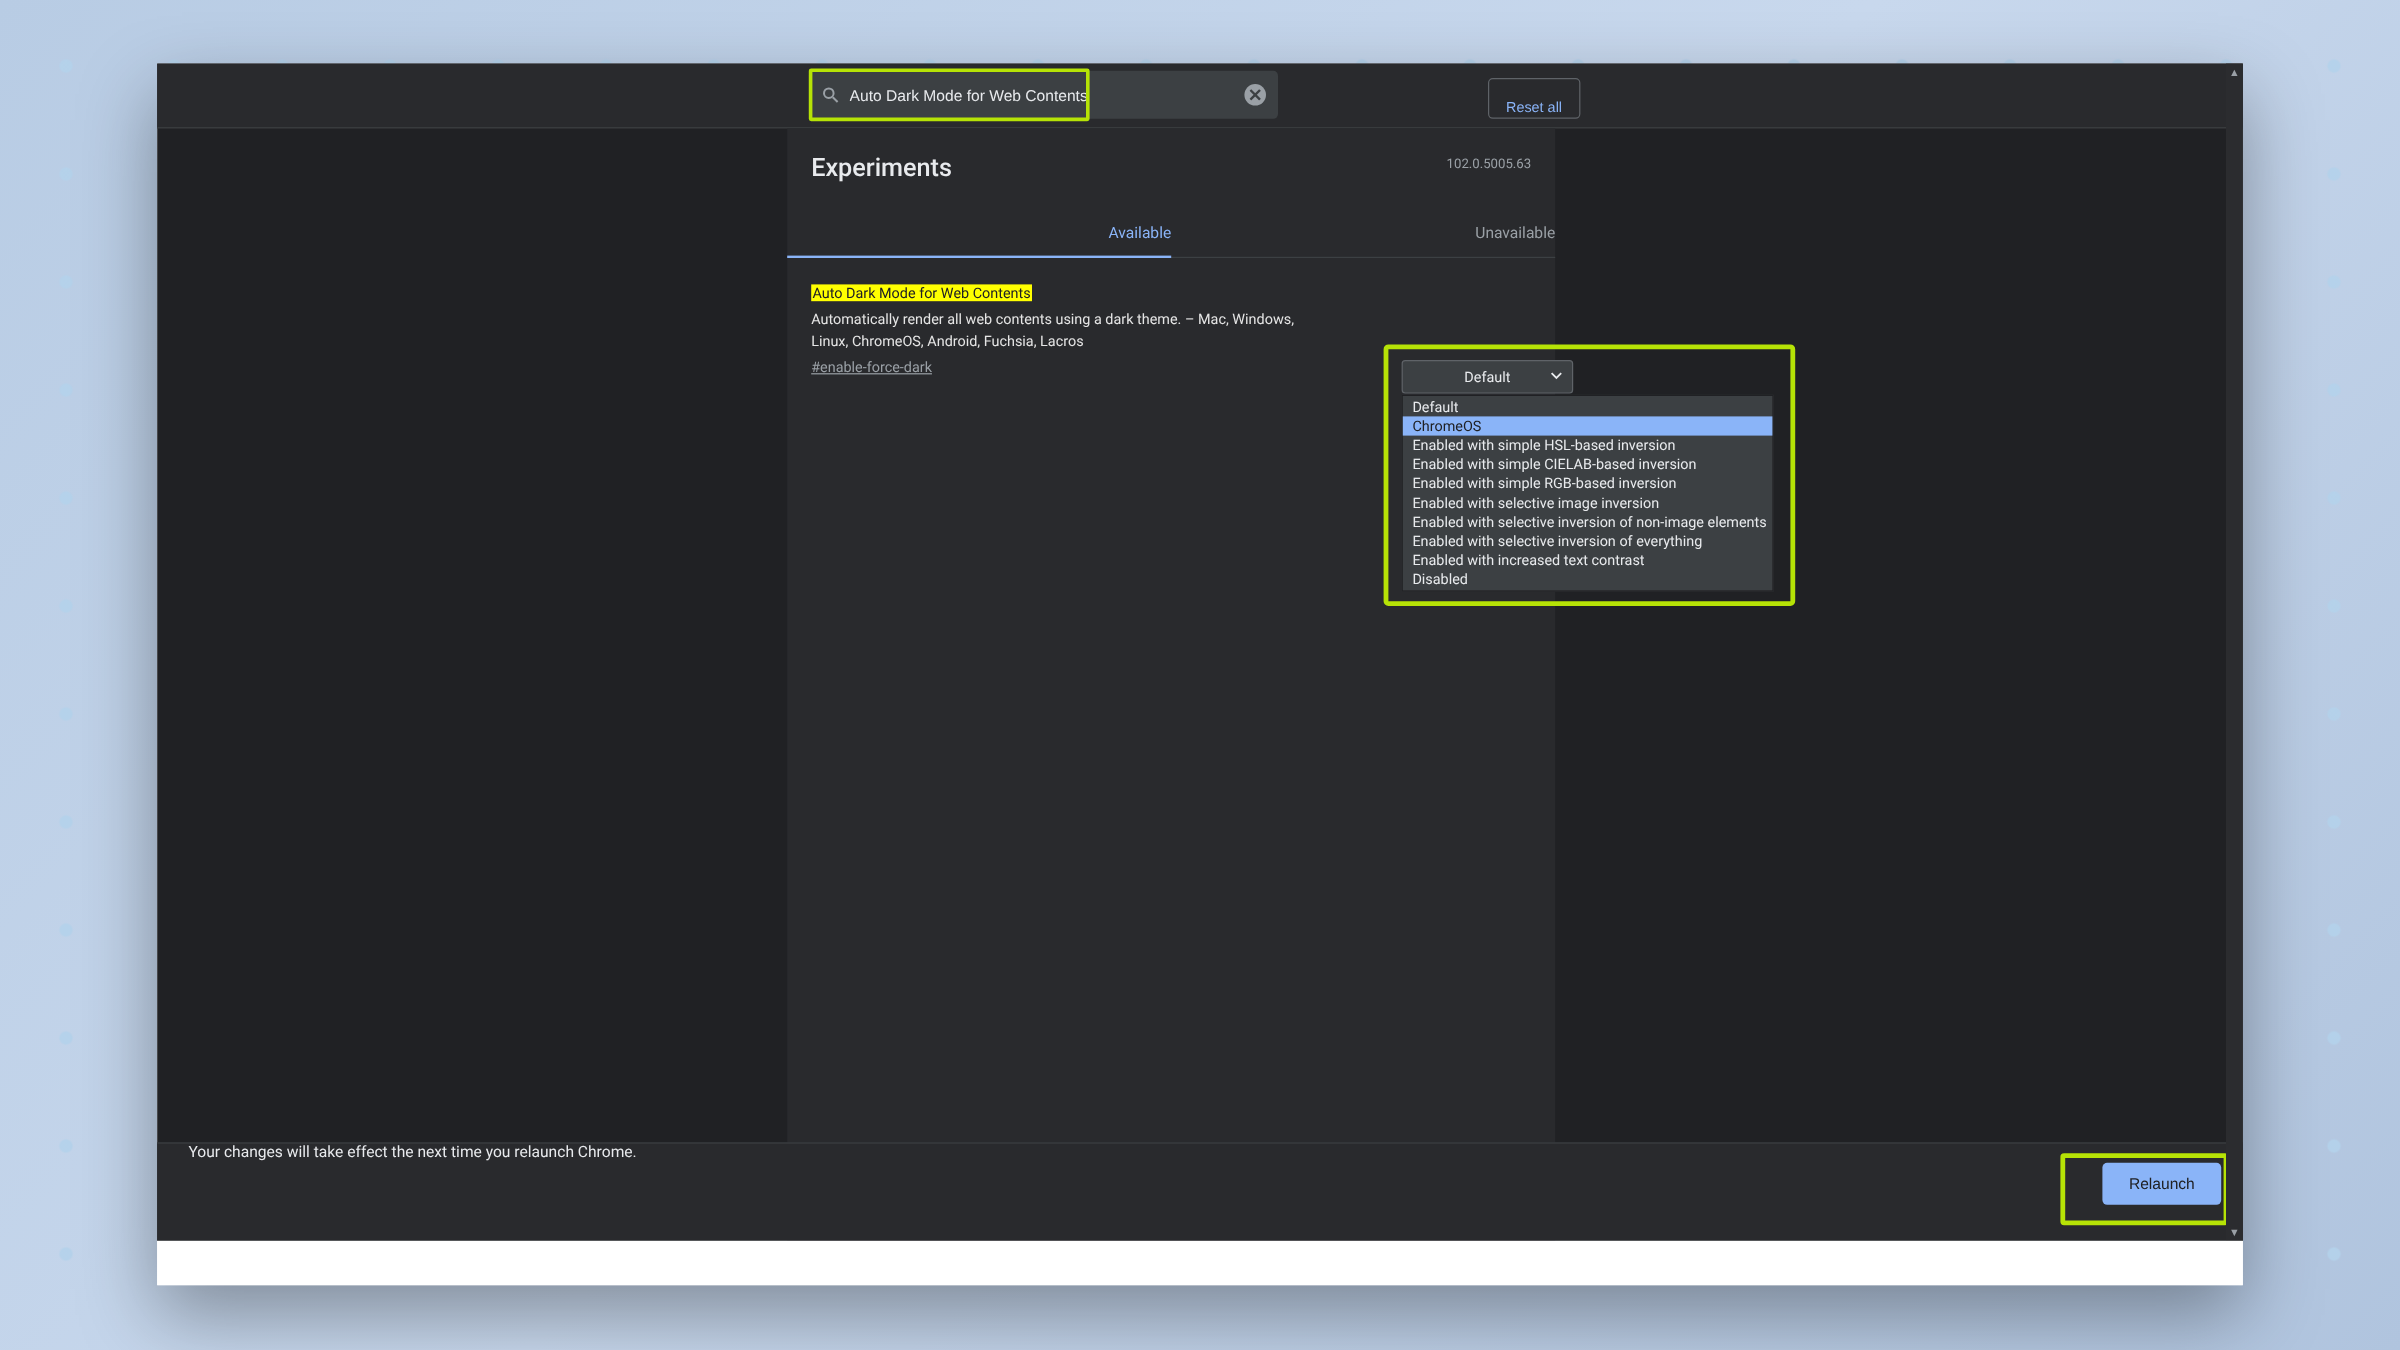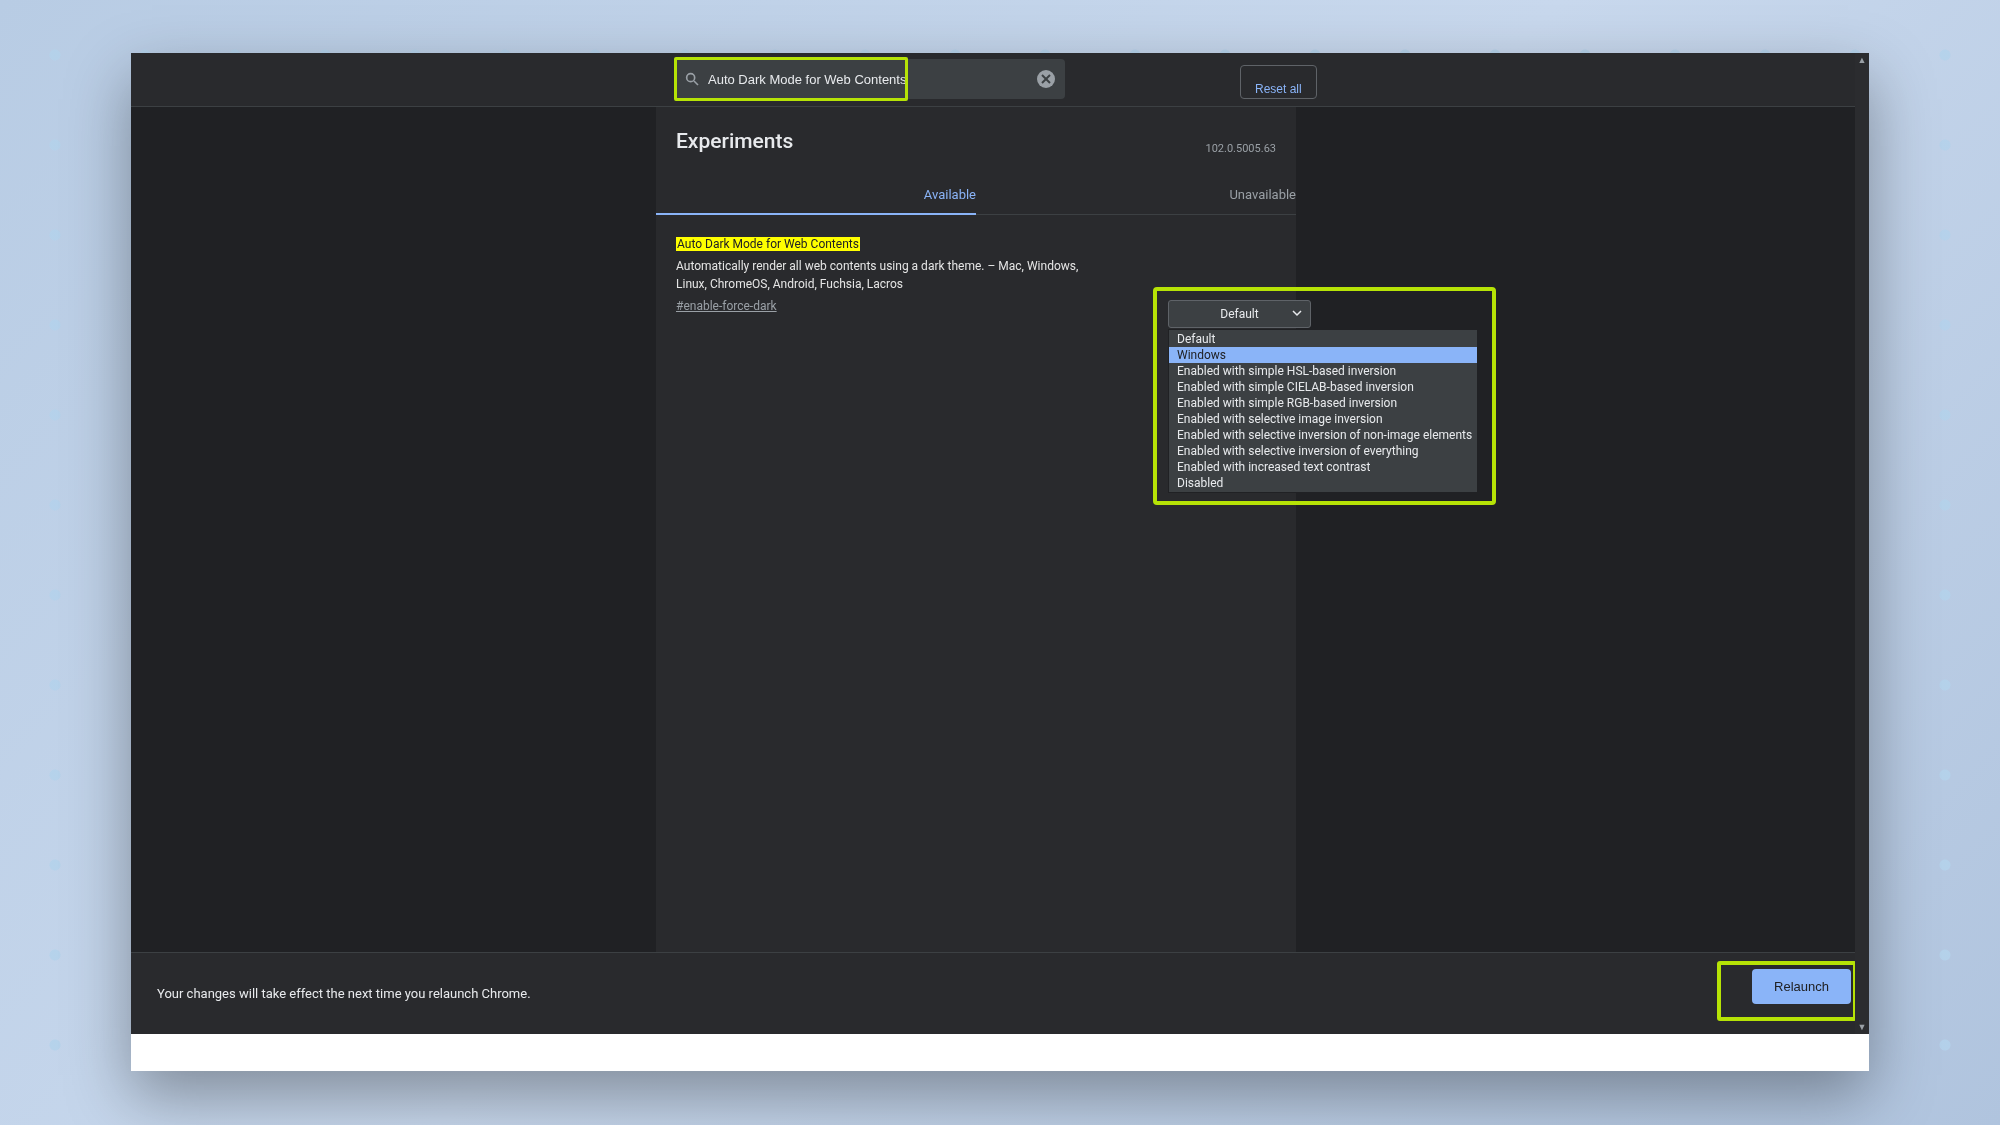--- a/index.html
+++ b/index.html
@@ -108,21 +108,21 @@
   }
   .page-title {
     font-size: 21px;
     font-weight: 500;
     color: #e8eaed;
     padding: 22px 0 0 20px;
   }
   .version {
     position: absolute;
     right: 20px;
-    top: 35px;
+    top: 23px;
     font-size: 11px;
     color: #9aa0a6;
   }
   .tabs {
     display: flex;
     margin-top: 22px;
     border-bottom: 1px solid #3c4043;
   }
   .tab {
     flex: 1;
@@ -213,21 +213,21 @@
   .option.hl { background: #8ab4f8; color: #202124; }
   
   .bottombar {
     position: absolute;
     left: 0; right: 0;
     top: 899px;
     height: 82px;
     background: #292a2d;
     border-top: 1px solid #3c4043;
     display: flex;
-    align-items: center;
+    align-items: flex-start;
     padding: 0 26px;
   }
   .relaunch-msg { font-size: 13px; color: #e8eaed; }
   .relaunch-wrap {
     position: absolute;
     right: 18px;
     top: 16px;
   }
   .relaunch-btn {
     background: #8ab4f8;
@@ -310,21 +310,21 @@
     <div class="flag-select">
       <span>Default</span>
       <span class="chev">
         <svg width="10" height="10" viewBox="0 0 10 10">
             <path d="M1 3 L5 7 L9 3" fill="none" stroke="#e8eaed" stroke-width="1.5"></path>
           </svg>
       </span>
     </div>
     <div class="options-list" id="options-list">
         <div class="option">Default</div>
-        <div class="option hl">Windows</div>
+        <div class="option hl">ChromeOS</div>
         <div class="option">Enabled with simple HSL-based inversion</div>
         <div class="option">Enabled with simple CIELAB-based inversion</div>
         <div class="option">Enabled with simple RGB-based inversion</div>
         <div class="option">Enabled with selective image inversion</div>
         <div class="option">Enabled with selective inversion of non-image elements</div>
         <div class="option">Enabled with selective inversion of everything</div>
         <div class="option">Enabled with increased text contrast</div>
         <div class="option">Disabled</div>
       </div>
     <div class="dropdown-highlight"></div>

